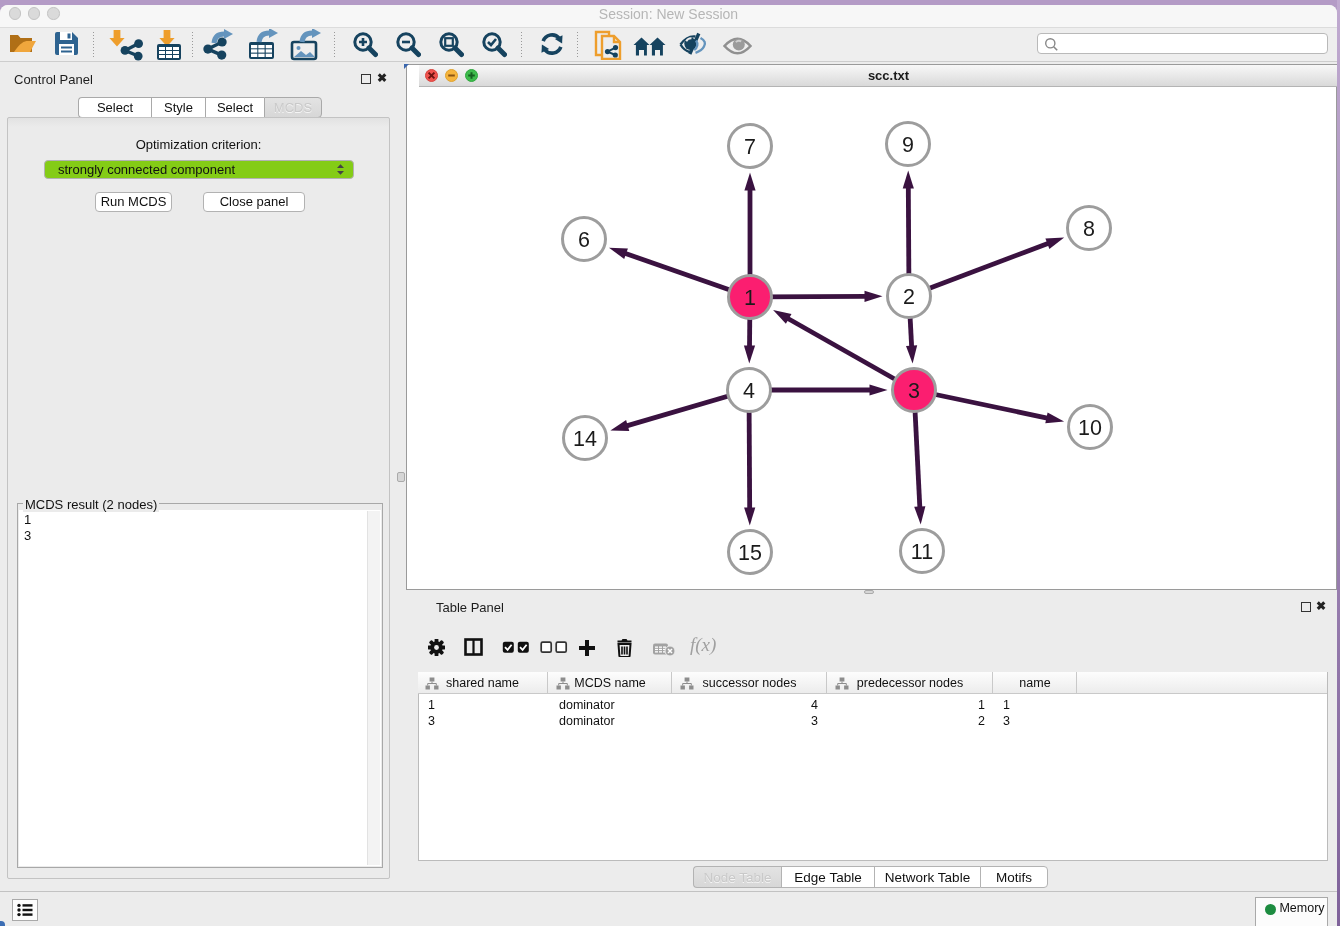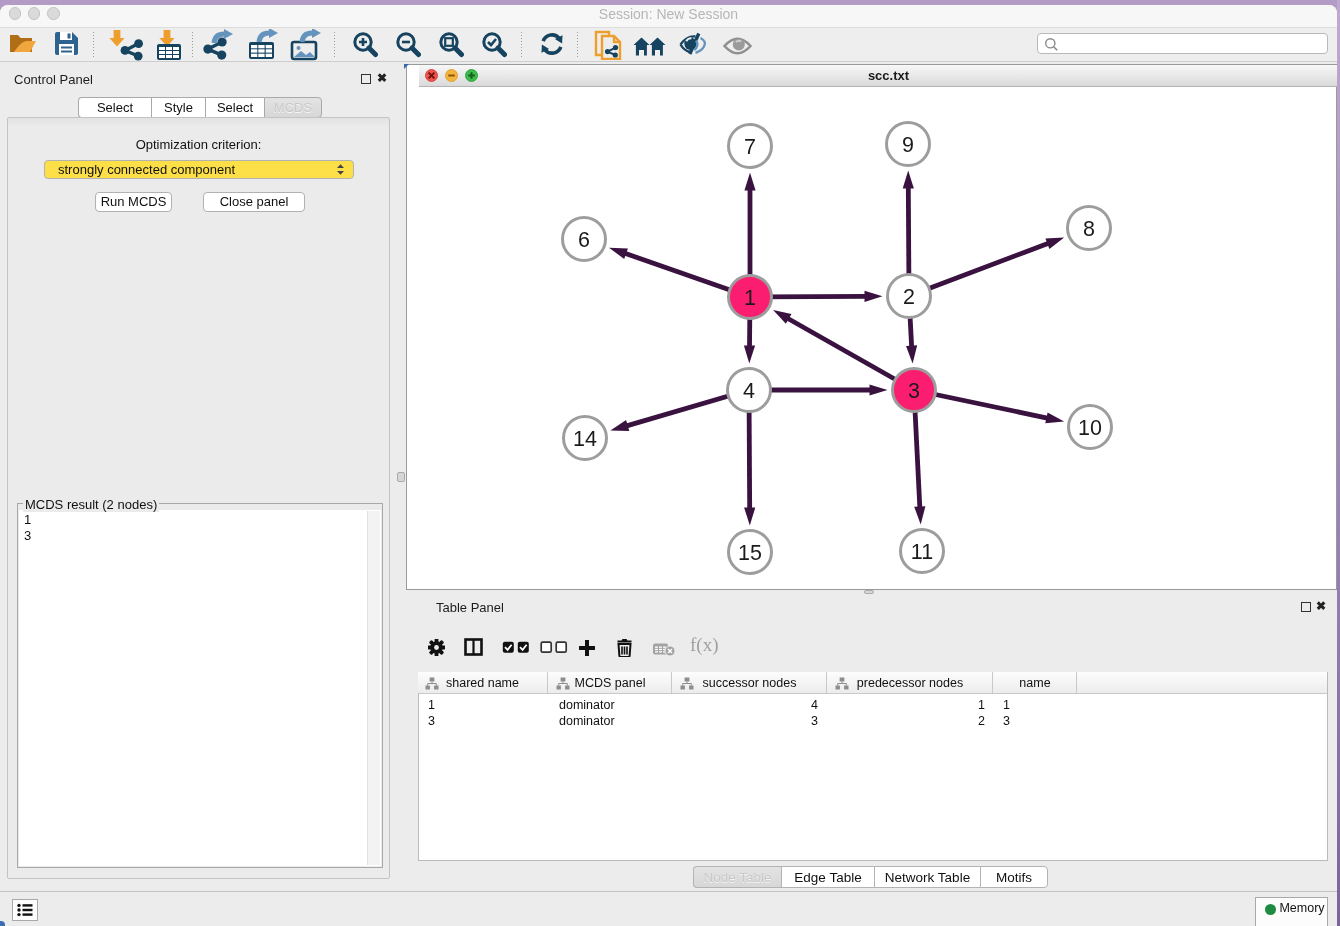--- a/index.html
+++ b/index.html
@@ -9,35 +9,35 @@
 #wtitle {position:absolute;left:0;top:6px;width:1337px;text-align:center;font-size:14px;color:#b6b6b6}
 #toolbar {position:absolute;left:0;top:28px;width:1337px;height:34px;background:#eeeeee;border-bottom:1px solid #cdcdcd}
 .tsep {position:absolute;top:32px;height:26px;width:1px;background-image:linear-gradient(#9a9a9a 33%,rgba(0,0,0,0) 0%);background-size:1px 3px}
 #search {position:absolute;left:1037px;top:33px;width:291px;height:21px;background:#fff;border:1px solid #b9b9b9;border-radius:4px}
 .phead {position:absolute;font-size:13px;color:#1d1d1d}
 .fbtn {position:absolute;width:10px;height:10px;border:1.6px solid #333}
 .xbtn {position:absolute;font-size:12px;font-weight:bold;color:#222}
 .tab {position:absolute;top:97px;height:21px;border:1px solid #a9a9a9;background:#fff;font-size:13px;text-align:center;color:#111;line-height:20px;border-right:none}
 #cp-pane {position:absolute;left:7px;top:117px;width:383px;height:762px;background:linear-gradient(#e2e2e2,#ebebeb 9px);border:1px solid #c3c3c3;border-radius:2px}
 #optlbl {position:absolute;left:0;top:137px;width:397px;text-align:center;font-size:13px;color:#111}
-#combo {position:absolute;left:44px;top:160px;width:310px;height:19px;background:#fde047;border:1px solid #b2b2b2;border-radius:4px;font-size:13px;color:#111;line-height:17px;padding-left:13px}
+#combo {position:absolute;left:44px;top:160px;width:310px;height:19px;background:#84cc16;border:1px solid #b2b2b2;border-radius:4px;font-size:13px;color:#111;line-height:17px;padding-left:13px}
 .btn {position:absolute;top:192px;height:20px;background:#fff;border:1px solid #b2b2b2;border-radius:4px;font-size:13px;color:#111;text-align:center;line-height:18px}
 #resbox {position:absolute;left:17px;top:503px;width:366px;height:365px;border:1px solid #a8a8a8}
 #resbox .inner {position:absolute;left:1px;top:6px;width:362px;height:356px;background:#fff;font-size:13px;line-height:16px;padding:2px 0 0 5px;color:#111}
 #resbox .lgd {position:absolute;left:5px;top:-7px;background:#ebebeb;font-size:13px;color:#111;padding:0 2px}
 #resbox .sb {position:absolute;right:2px;top:7px;width:13px;height:354px;background:#f3f3f3;border-left:1px solid #e2e2e2}
 #vknob {position:absolute;left:397px;top:472px;width:8px;height:10px;background:#d6d6d6;border:1px solid #aaa;border-radius:2px}
 #frame {position:absolute;left:406px;top:64px;width:931px;height:526px;border:1px solid #9a9a9a;background:#fff}
 #ftitle {position:absolute;left:12px;top:0;width:929px;height:22px;background:linear-gradient(#f8f8f8,#d9d9d9);border-bottom:1px solid #b4b4b4}
 #ftitle .t {position:absolute;left:5px;width:929px;text-align:center;top:3px;font-size:13px;font-weight:bold;color:#1a1a1a}
 .lite {position:absolute;top:4px;width:13px;height:13px;border-radius:50%}
 .lite svg {display:block}
 #graph {position:absolute;left:0;top:22px}
 #hsplit {position:absolute;left:864px;top:590px;width:10px;height:4px;background:#d6d6d6;border:1px solid #aaa;border-radius:2px}
-#fx {position:absolute;left:690px;top:634px;font-family:"Liberation Serif",serif;font-size:19px;color:#a0a0a0}
+#fx {position:absolute;left:690px;top:634px;font-family:"Liberation Serif",serif;font-style:italic;font-size:19px;color:#a0a0a0}
 #tbl {position:absolute;left:418px;top:672px;width:910px;height:189px;background:#fff;border:1px solid #bbb}
 #thead {position:absolute;left:418px;top:672px;width:909px;height:22px;background:linear-gradient(#fdfdfd,#ececec);border-bottom:1px solid #c9c9c9}
 .hcell {position:absolute;top:672px;height:22px;border-right:1px solid #c9c9c9;font-size:12.5px;color:#111;text-align:center;line-height:22px}
 .tcell {position:absolute;font-size:12.5px;color:#111;line-height:16px}
 .btab {position:absolute;top:866px;height:22px;border:1px solid #b3b3b3;background:#fff;font-size:13.5px;color:#111;text-align:center;line-height:21px;border-right:none}
 #status {position:absolute;left:0;top:891px;width:1337px;height:35px;background:#ececec;border-top:1px solid #c2c2c2}
 #lstbtn {position:absolute;left:12px;top:899px;width:26px;height:22px;background:#fcfcfc;border:1px solid #a9a9a9}
 #membtn {position:absolute;left:1255px;top:897px;width:73px;height:38px;background:#fcfcfc;border:1px solid #a9a9a9;font-size:12.5px;color:#111;text-align:center;line-height:21px;padding-left:21px}
 #membtn .dot {position:absolute;left:9px;top:6px;width:11px;height:11px;border-radius:50%;background:#1d8c40}
 #purpler {position:absolute;left:1337px;top:0;width:3px;height:926px;background:linear-gradient(#c0aad0,#7f629a)}
@@ -343,21 +343,21 @@
 <div id="fx">f(x)</div>
 <div id="tbl"></div>
 <div id="thead"></div>
 <div class="hcell" style="left:418px;width:130px">shared name</div>
 <svg class="abs" style="left:425px;top:677px" width="14" height="13" viewBox="0 0 14 13">
     <rect x="4.6" y="0.5" width="4.8" height="4" fill="#8d8d8d"></rect>
     <rect x="0.5" y="8.5" width="4.4" height="4" fill="#8d8d8d"></rect>
     <rect x="9.1" y="8.5" width="4.4" height="4" fill="#8d8d8d"></rect>
     <path d="M7,4.5 v2 M2.7,8.5 v-2 h8.6 v2" fill="none" stroke="#8d8d8d" stroke-width="1"></path>
   </svg>
-<div class="hcell" style="left:549px;width:123px">MCDS panel</div>
+<div class="hcell" style="left:549px;width:123px">MCDS name</div>
 <svg class="abs" style="left:556px;top:677px" width="14" height="13" viewBox="0 0 14 13">
     <rect x="4.6" y="0.5" width="4.8" height="4" fill="#8d8d8d"></rect>
     <rect x="0.5" y="8.5" width="4.4" height="4" fill="#8d8d8d"></rect>
     <rect x="9.1" y="8.5" width="4.4" height="4" fill="#8d8d8d"></rect>
     <path d="M7,4.5 v2 M2.7,8.5 v-2 h8.6 v2" fill="none" stroke="#8d8d8d" stroke-width="1"></path>
   </svg>
 <div class="hcell" style="left:673px;width:154px">successor nodes</div>
 <svg class="abs" style="left:680px;top:677px" width="14" height="13" viewBox="0 0 14 13">
     <rect x="4.6" y="0.5" width="4.8" height="4" fill="#8d8d8d"></rect>
     <rect x="0.5" y="8.5" width="4.4" height="4" fill="#8d8d8d"></rect>

